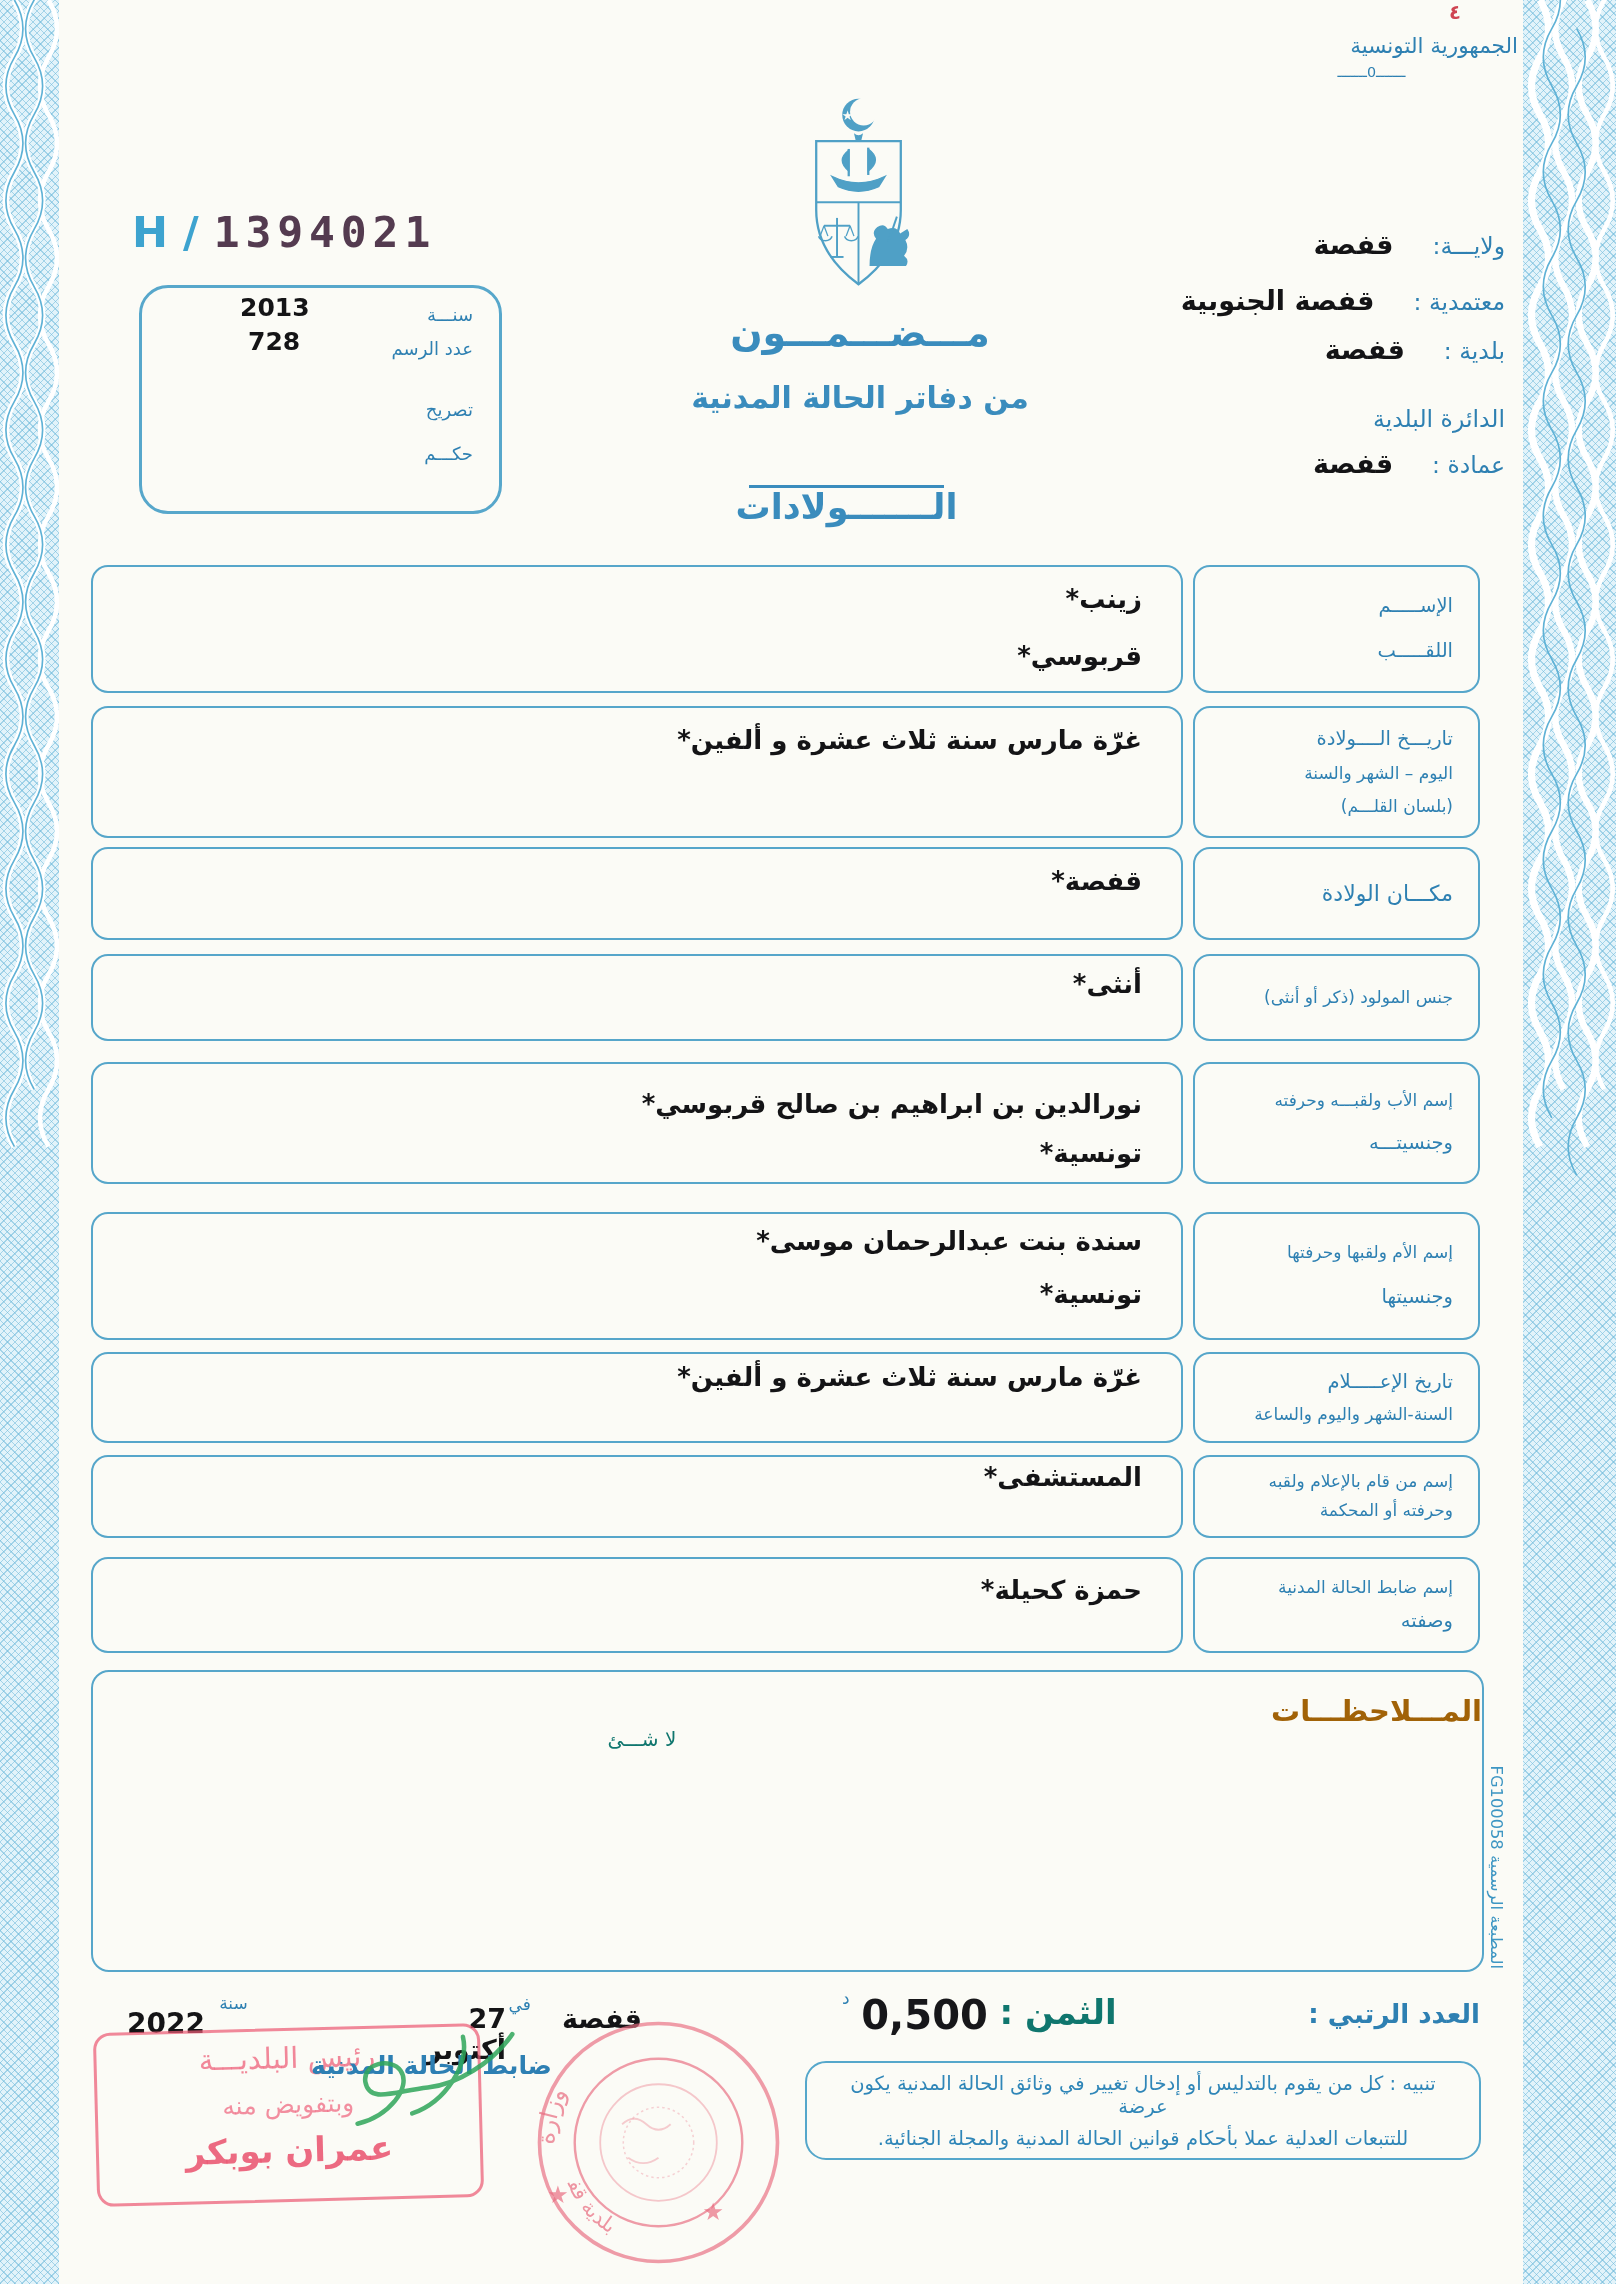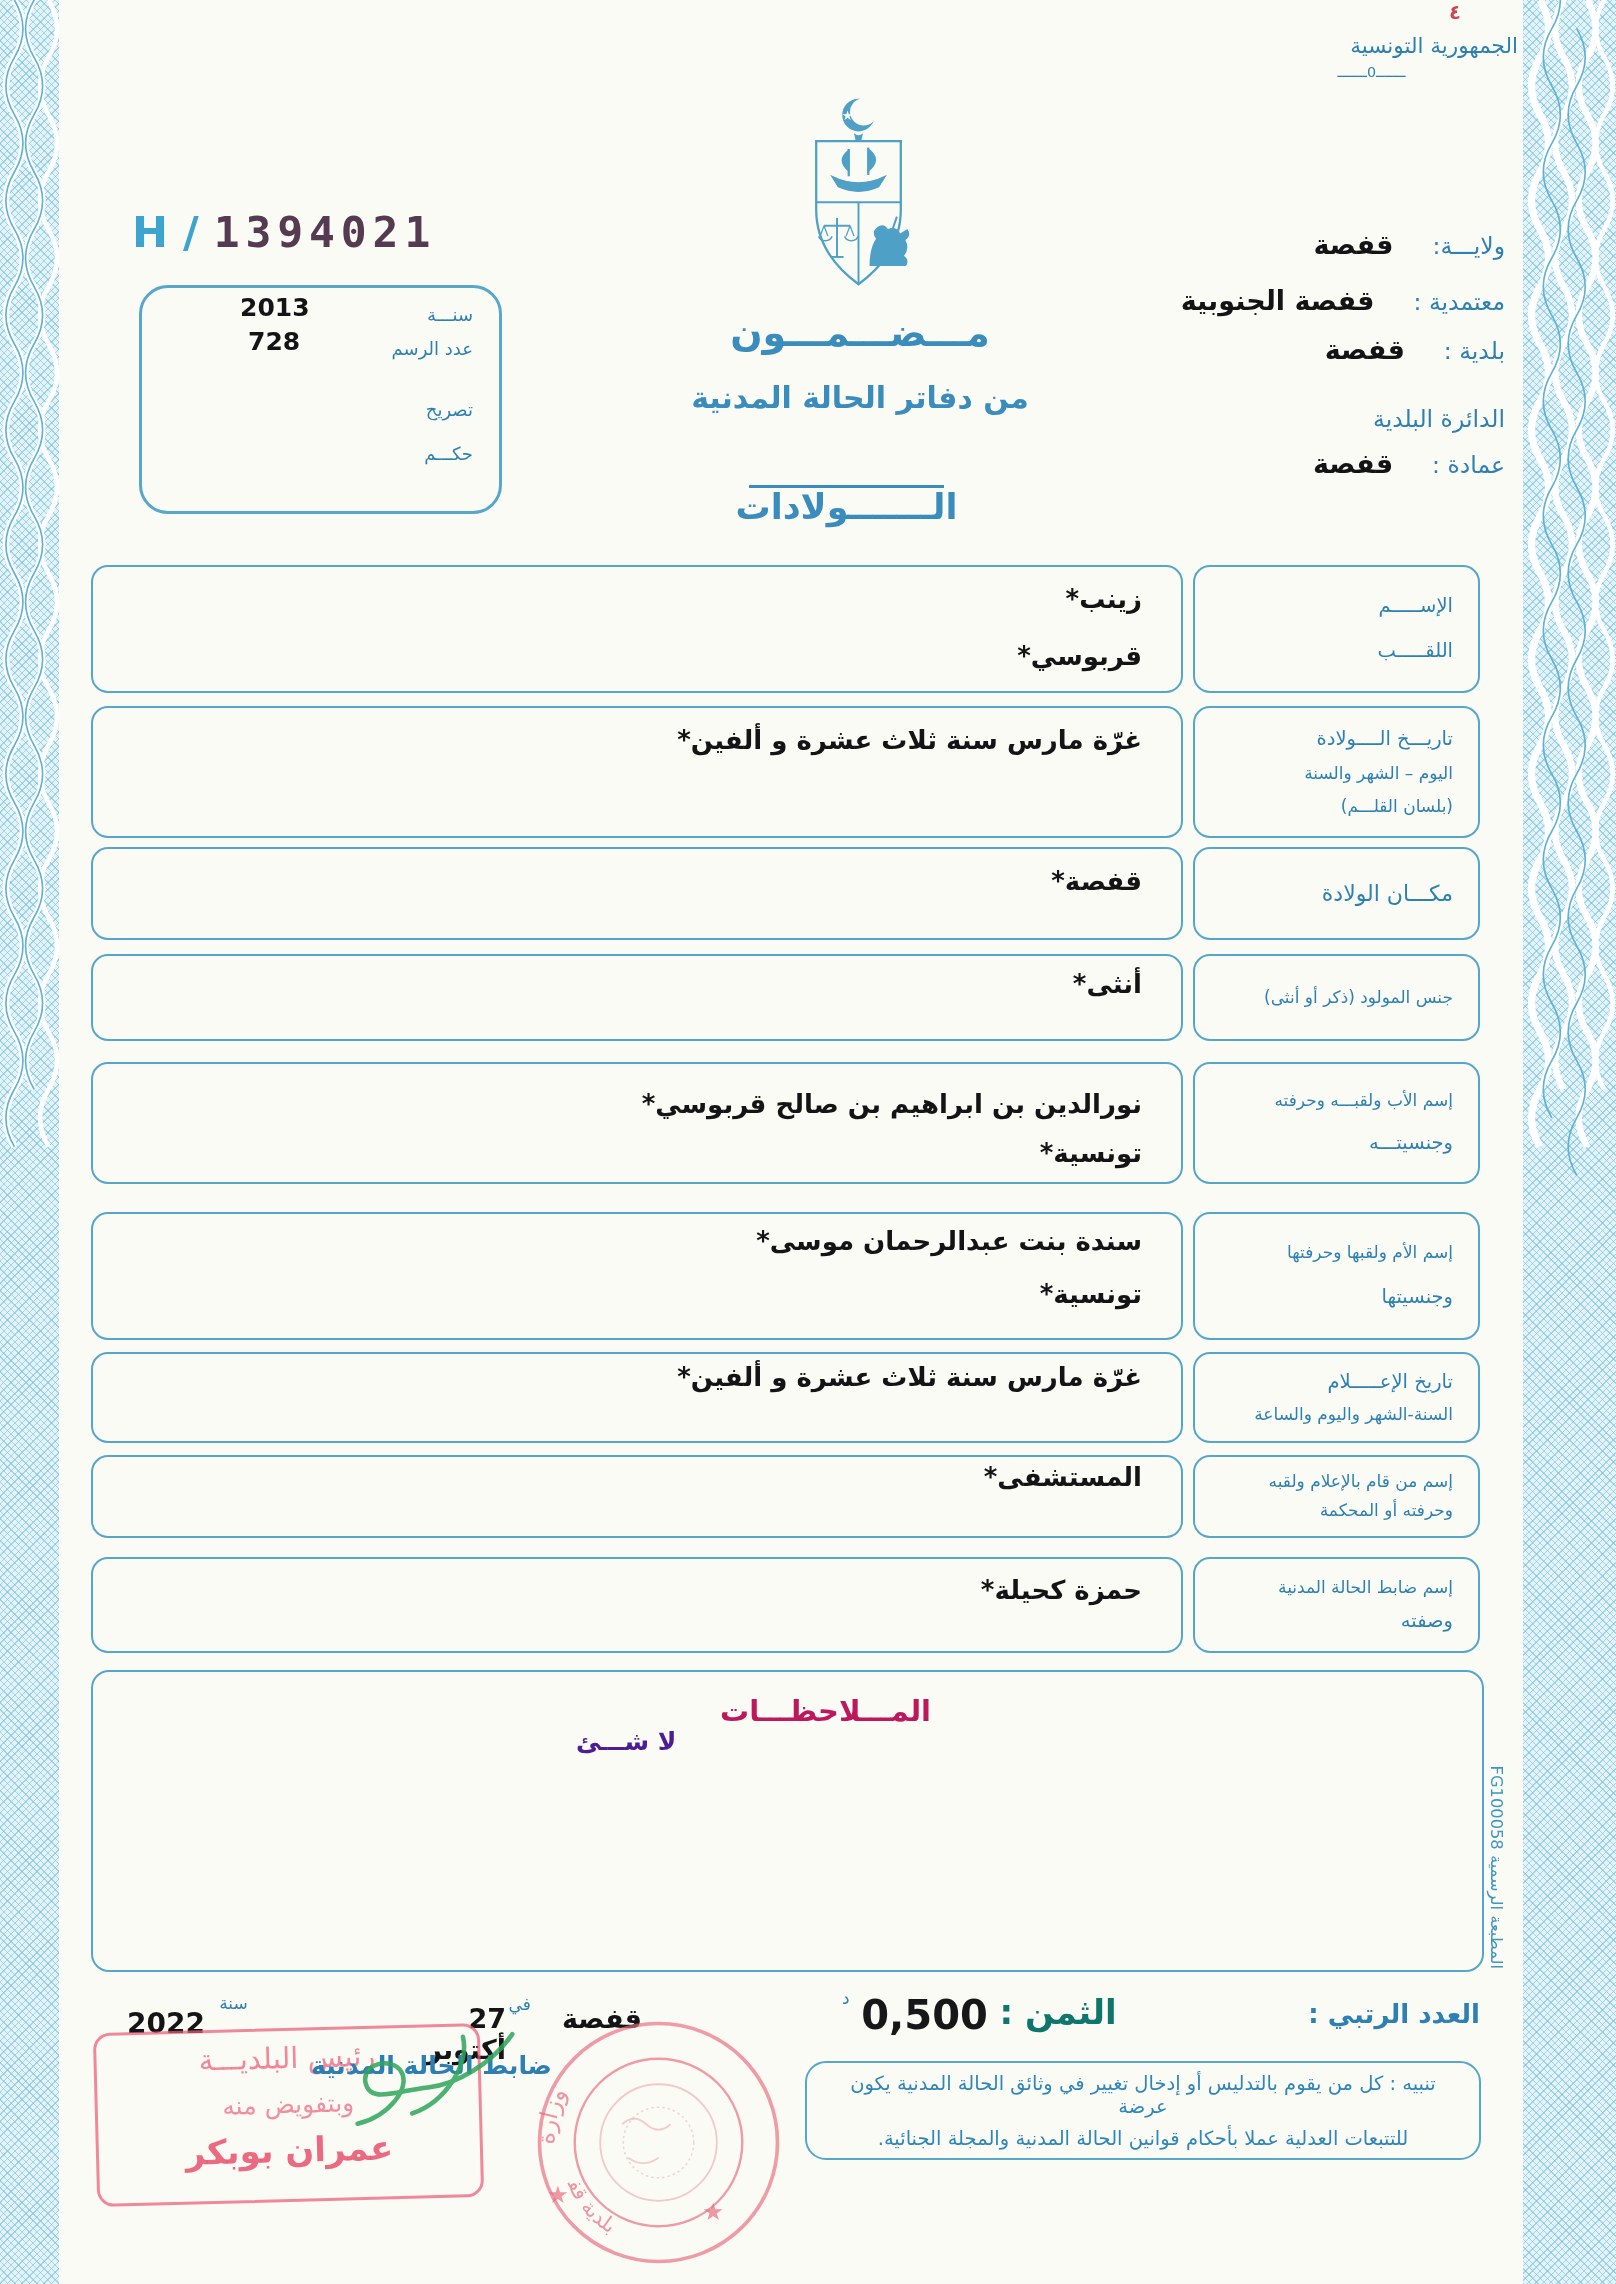--- a/index.html
+++ b/index.html
@@ -43,22 +43,22 @@
   .vbox{position:absolute;left:0;top:0;width:1092px;height:100%;border:2.6px solid #56a6ca;border-radius:17px;
         direction:rtl;text-align:right;padding:0 39px 0 13px;box-sizing:border-box;}
   .lbox{position:absolute;right:0;top:0;width:287px;height:100%;border:2.6px solid #56a6ca;border-radius:17px;
         display:flex;flex-direction:column;justify-content:space-evenly;box-sizing:border-box;
         padding:6.5px 25px 6.5px 10.4px;direction:rtl;text-align:right;}
   .lbox div{font-size:19.5px;color:#2e80b2;line-height:1.25;}
   .lbox div.sm{font-size:17px;}
   .vbox .vline{font-size:26px;font-weight:bold;color:#141416;line-height:1.2;}
 
   .notesbox{left:91px;top:1670px;width:1389px;height:298px;border:2.6px solid #56a6ca;border-radius:18px;}
-  .notes-title{position:absolute;left:0;top:22px;width:100%;text-align:center;font-size:29px;font-weight:bold;color:#be185d;padding-left:38px;}
-  .notes-content{position:absolute;right:58%;top:55px;font-size:25px;font-weight:bold;color:#4c1d95;}
+  .notes-title{position:absolute;left:0;top:22px;width:100%;font-size:29px;font-weight:bold;color:#a16207;}
+  .notes-content{position:absolute;right:58%;top:55px;font-size:20px;font-weight:normal;color:#0f766e;}
 
   .printer{left:1401px;top:1864px;width:189px;height:21px;transform:rotate(90deg);
            text-align:center;font-size:16.3px;color:#3e96c3;direction:rtl;white-space:nowrap;}
 
   
   .ordinal{right:136px;top:1999px;font-size:26px;font-weight:bold;color:#2e80b2;}
   .price{left:842px;top:1992px;display:flex;direction:rtl;align-items:flex-start;gap:11.7px;}
   .price .pl{font-size:34px;font-weight:bold;color:#0f766e;}
   .price .pv{font-size:40px;font-weight:bold;color:#17171a;direction:ltr;}
   .price .pc{font-size:17px;color:#2e80b2;margin-top:-3.9px;}

